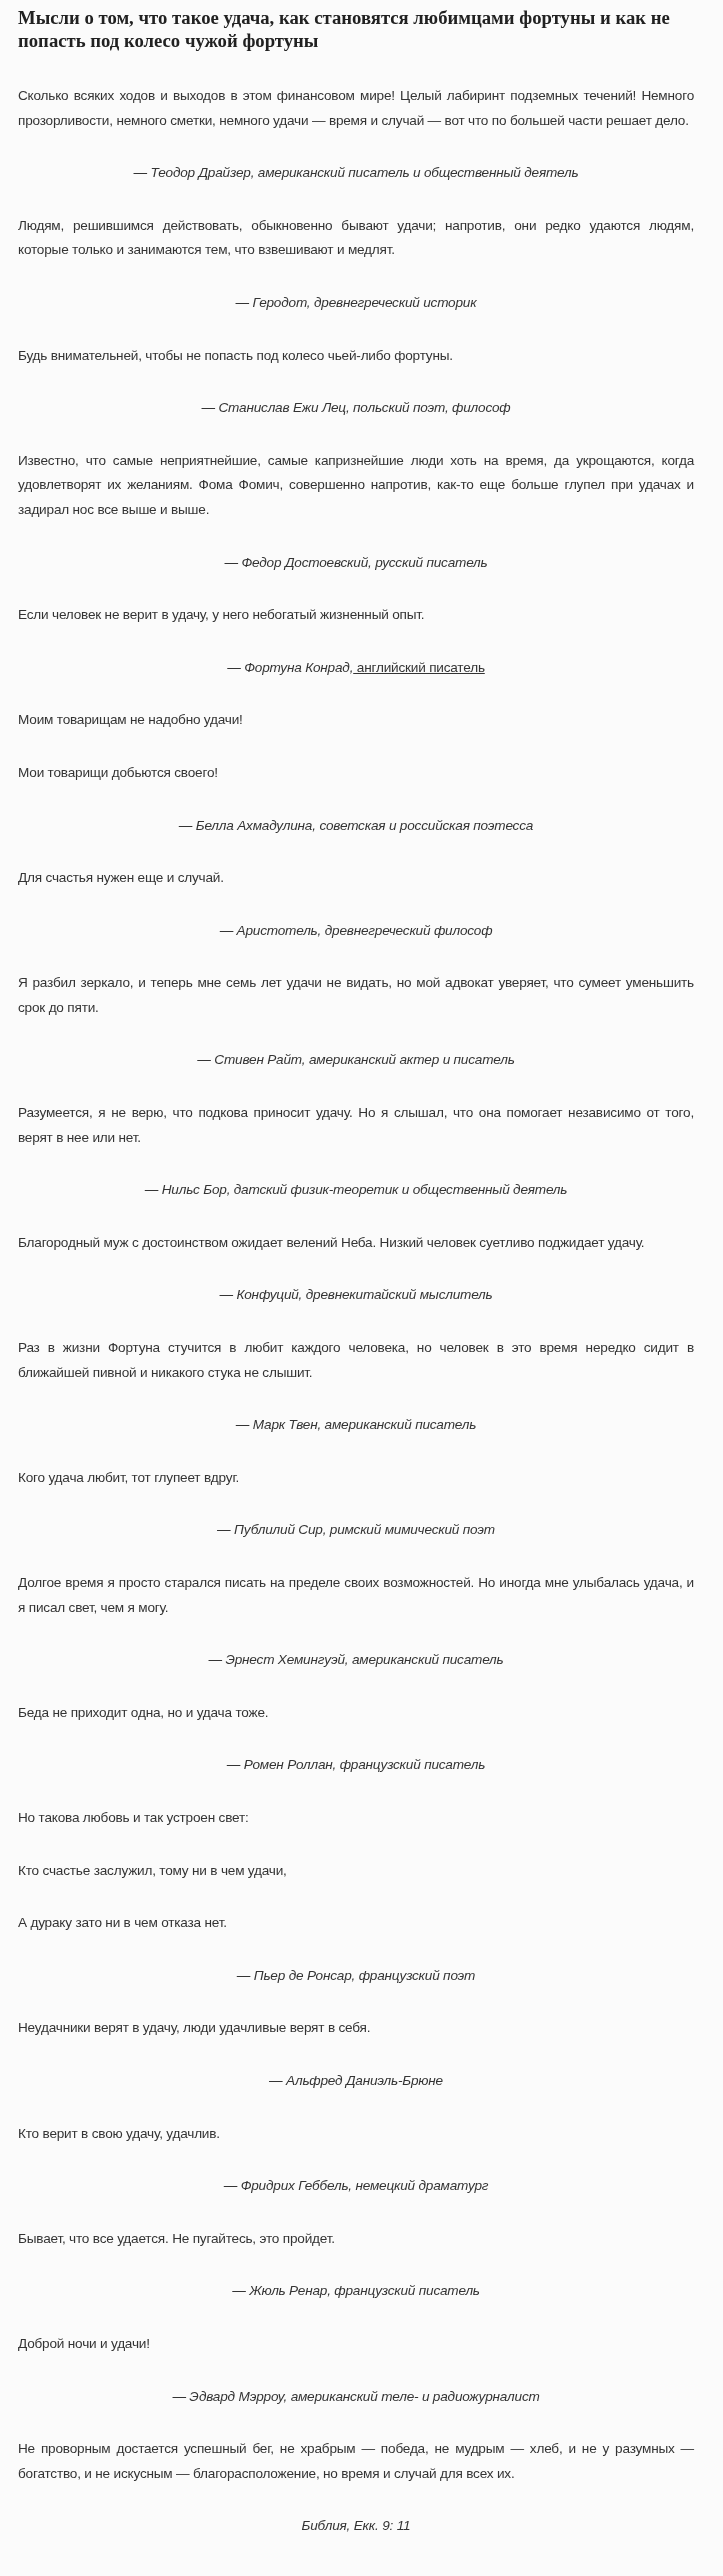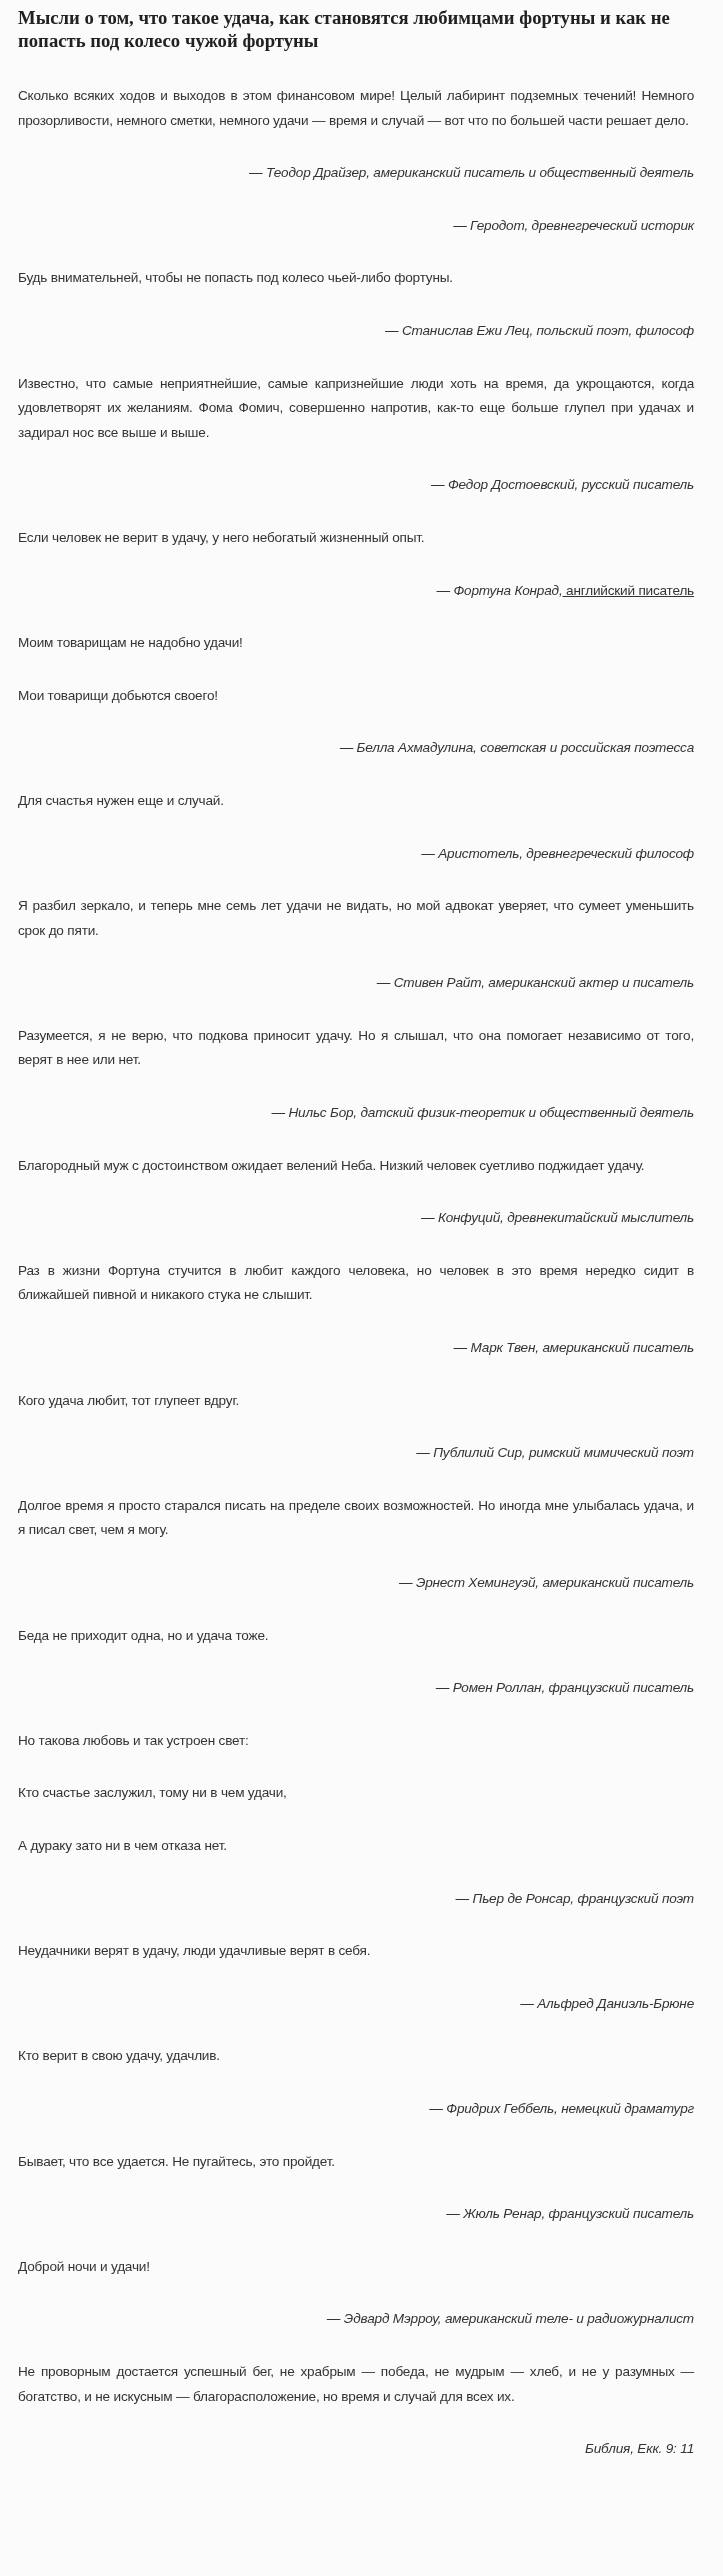--- a/index.html
+++ b/index.html
@@ -36,32 +36,33 @@
     margin:16px 0 28px 0;
   }
   .blocks p:last-child{margin-bottom:0;}
   p.quote{
     text-align:justify;
     hyphens:auto;
     -webkit-hyphens:auto;
   }
   p.attribution{
     font-style:italic;
-    text-align:right;
+    text-align:center;
   }
   p.attribution .rm{font-style:normal;text-decoration:underline;}
 </style>
 </head>
 <body>
 
 <div class="page">
   <h1 class="title">Мысли о том, что такое удача, как становятся любимцами фортуны и как не попасть под колесо чужой фортуны</h1>
   <div class="blocks" id="blocks">
       <p class="quote">Сколько всяких ходов и выходов в этом финансовом мире! Целый лабиринт подземных течений! Немного прозорливости, немного сметки, немного удачи — время и случай — вот что по большей части решает дело.</p>
       <p class="attribution">— Теодор Драйзер, американский писатель и общественный деятель</p>
+      <p class="quote">Людям, решившимся действовать, обыкновенно бывают удачи; напротив, они редко удаются людям, которые только и занимаются тем, что взвешивают и медлят.</p>
       <p class="attribution">— Геродот, древнегреческий историк</p>
       <p class="quote">Будь внимательней, чтобы не попасть под колесо чьей-либо фортуны.</p>
       <p class="attribution">— Станислав Ежи Лец, польский поэт, философ</p>
       <p class="quote">Известно, что самые неприятнейшие, самые капризнейшие люди хоть на время, да укрощаются, когда удовлетворят их желаниям. Фома Фомич, совершенно напротив, как-то еще больше глупел при удачах и задирал нос все выше и выше.</p>
       <p class="attribution">— Федор Достоевский, русский писатель</p>
       <p class="quote">Если человек не верит в удачу, у него небогатый жизненный опыт.</p>
       <p class="attribution"><span class="it">— Фортуна Конрад,</span><span class="rm"> английский писатель</span></p>
       <p class="quote">Моим товарищам не надобно удачи!</p>
       <p class="quote">Мои товарищи добьются своего!</p>
       <p class="attribution">— Белла Ахмадулина, советская и российская поэтесса</p>

